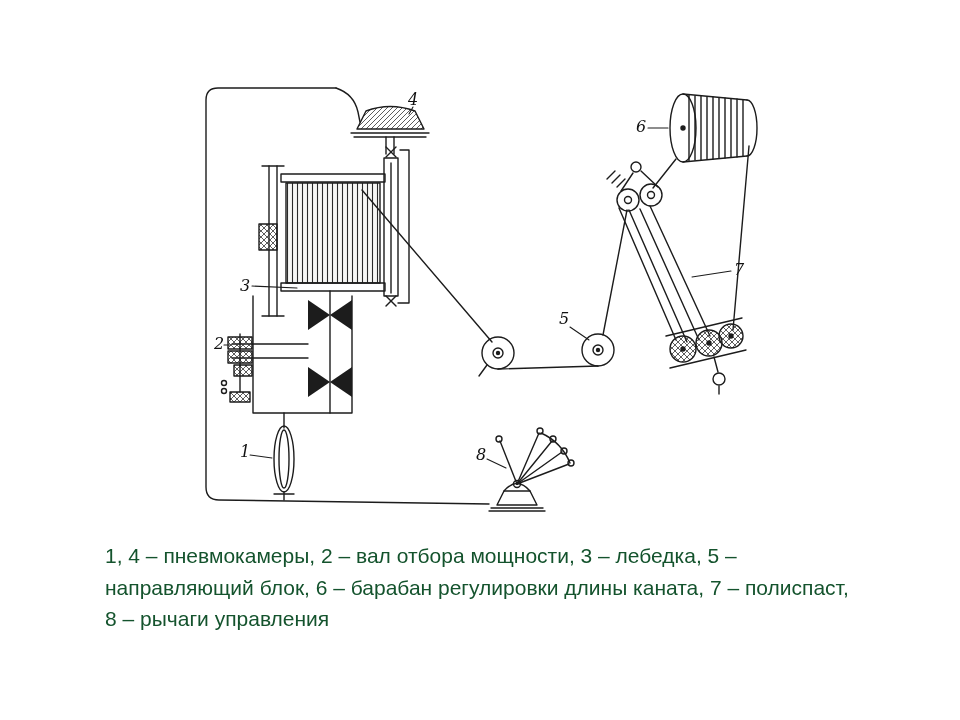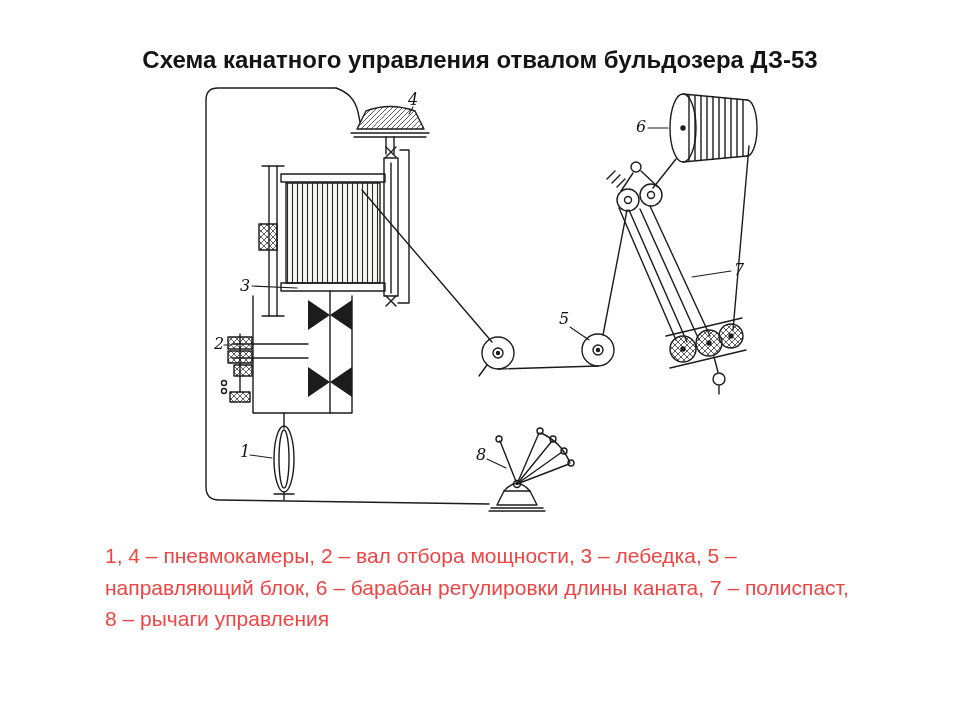--- a/index.html
+++ b/index.html
@@ -17,38 +17,37 @@
     text-align:center;
     font-size:24px;
     font-weight:bold;
     color:#141414;
   }
   .caption{
     position:absolute;
     top:540px;left:105px;width:748px;
     font-size:21px;
     line-height:1.5;
-    color:#ef4444;
+    color:#14532d;
   }
   svg.figure{
     position:absolute;
     top:0;left:0;
   }
   svg text{
     font-family:"DejaVu Serif",serif;
     font-style:italic;
     font-size:16px;
   }
 </style>
 </head>
 <body>
 
 <div class="slide">
 
-  <div class="title">Схема канатного управления отвалом бульдозера ДЗ-53</div>
 
   <svg class="figure" width="960" height="720" viewBox="0 0 960 720" xmlns="http://www.w3.org/2000/svg">
     <defs>
       <pattern id="coil" patternUnits="userSpaceOnUse" width="5" height="8">
         <rect width="5" height="8" fill="#f7f7f5"></rect>
         <line x1="2.5" y1="0" x2="2.5" y2="8" stroke="#2a2a2a" stroke-width="1.1"></line>
       </pattern>
       <pattern id="xhatch" patternUnits="userSpaceOnUse" width="6" height="6">
         <line x1="0" y1="0" x2="6" y2="6" stroke="#333" stroke-width="0.8"></line>
         <line x1="6" y1="0" x2="0" y2="6" stroke="#333" stroke-width="0.8"></line>

